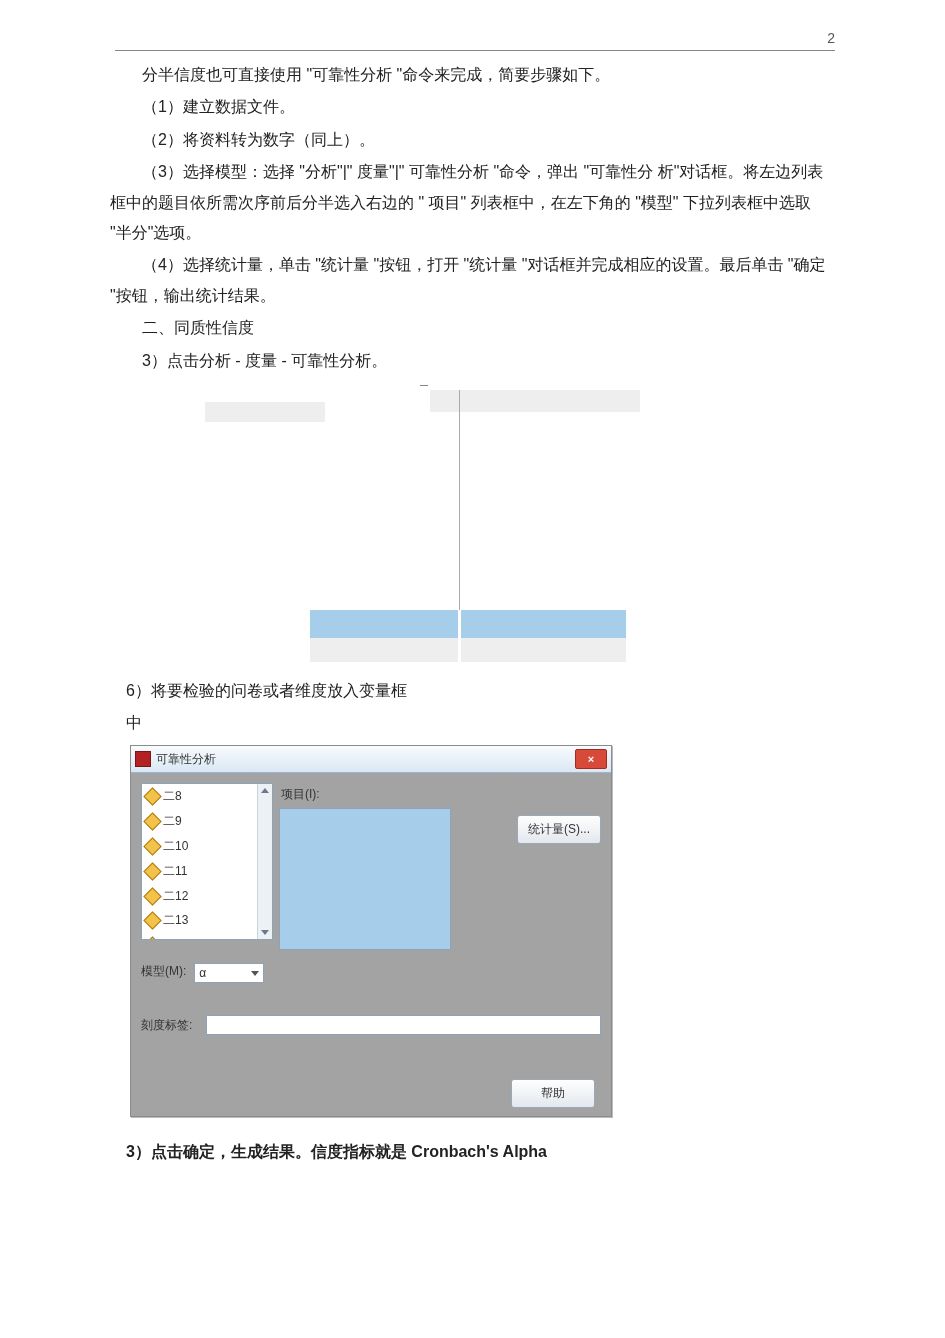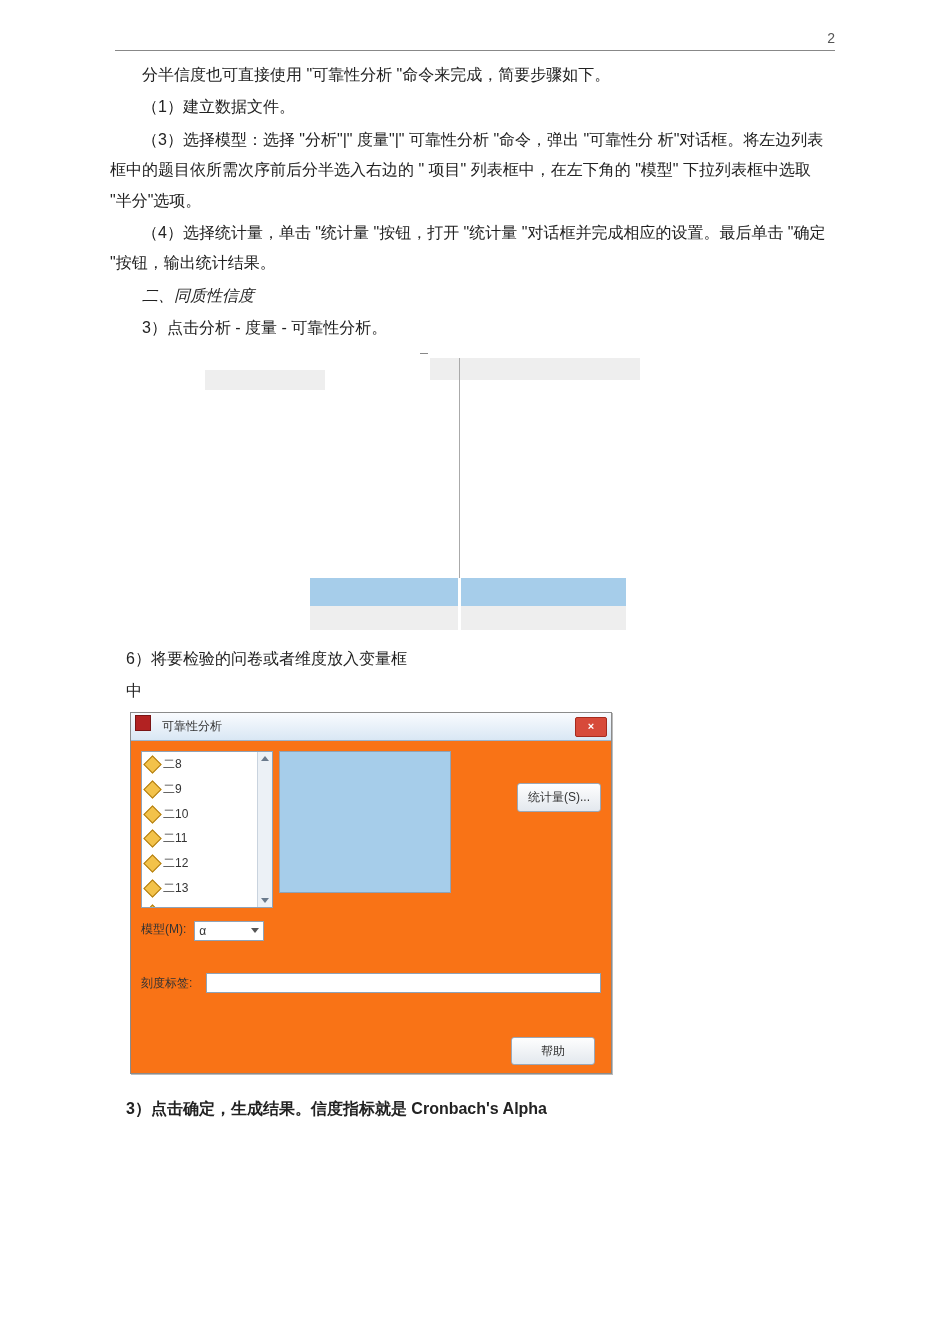--- a/index.html
+++ b/index.html
@@ -13,24 +13,24 @@
   .placeholder-fig .stub-a{position:absolute;left:-5px;top:20px;width:120px;height:20px;background:#eee;}
   .placeholder-fig .stub-b{position:absolute;left:220px;top:8px;width:210px;height:22px;background:#eee;}
   .placeholder-fig .vline{position:absolute;left:249px;top:8px;width:1px;height:265px;background:#aaa;}
   .placeholder-fig .hline{position:absolute;left:210px;top:3px;width:8px;height:1px;background:#888;}
   .placeholder-fig .blue-row{position:absolute;left:100px;bottom:24px;width:316px;height:28px;background:#a6cdea;}
   .placeholder-fig .gray-row{position:absolute;left:100px;bottom:0;width:316px;height:24px;background:#eee;}
   .placeholder-fig .gap{position:absolute;left:248px;bottom:0;width:3px;height:52px;background:#fff;}
   
   .dlg{width:480px;margin:6px 0 20px 20px;border:1px solid #8b8b8b;background:#f4f7fa;font-size:12px;color:#333;box-shadow:1px 1px 0 #bbb;}
   .dlg-title{display:flex;align-items:center;justify-content:space-between;padding:2px 4px;background:linear-gradient(#f9fbfe,#d9e7f4);border-bottom:1px solid #9cb4cc;}
-  .dlg-title-left{display:flex;gap:11px;}
+  .dlg-title-left{display:flex;align-items:center;gap:5px;}
   .dlg-title-left .appicon{width:14px;height:14px;background:#b22222;border:1px solid #7a1515;}
   .dlg-close{width:30px;height:18px;background:#d74a3a;color:#fff;display:flex;align-items:center;justify-content:center;font-weight:bold;border:1px solid #a52a1e;border-radius:2px;font-size:11px;}
-  .dlg-body{padding:10px 10px 8px 10px;background:#f97316;}
+  .dlg-body{padding:10px 10px 8px 10px;background:#a3a3a3;}
   .dlg-toprow{display:flex;align-items:flex-start;gap:6px;}
   .varlist{width:130px;height:155px;background:#fff;border:1px solid #8ea3b8;overflow:hidden;position:relative;}
   .varlist .item{display:flex;align-items:center;gap:4px;padding:1px 4px;font-size:12px;white-space:nowrap;}
   .ruler{width:11px;height:11px;background:#f3c24a;border:1px solid #b07d12;transform:rotate(45deg);}
   .items-col{flex:1;}
   .items-label{font-size:12px;color:#333;margin:0 0 2px 2px;}
   .items-box{width:170px;height:140px;background:#a6cdea;border:1px solid #8ea3b8;}
   .sidebtns{width:80px;display:flex;flex-direction:column;align-items:flex-end;}
   .winbtn{background:linear-gradient(#fefefe,#e3e8ee);border:1px solid #9aa8b8;border-radius:3px;padding:2px 8px;font-size:12px;color:#333;min-width:66px;text-align:center;margin-top:32px;}
   .model-row{display:flex;align-items:flex-end;gap:8px;margin:10px 0 6px 0;}
@@ -48,23 +48,24 @@
 </style>
 </head>
 <body>
 
 <div class="page">
   <div class="page-num">2</div>
 
   <div class="body-text">
     <p class="indent">分半信度也可直接使用 "可靠性分析 "命令来完成，简要步骤如下。</p>
     <p class="indent">（1）建立数据文件。</p>
+    <p class="indent">（2）将资料转为数字（同上）。</p>
     <p class="indent">（3）选择模型：选择 "分析"|" 度量"|" 可靠性分析 "命令，弹出 "可靠性分 析"对话框。将左边列表框中的题目依所需次序前后分半选入右边的    " 项目" 列表框中，在左下角的 "模型" 下拉列表框中选取 "半分"选项。</p>
     <p class="indent">（4）选择统计量，单击 "统计量 "按钮，打开 "统计量 "对话框并完成相应的设置。最后单击 "确定 "按钮，输出统计结果。</p>
-    <p class="indent" style="font-style:italic;">二、同质性信度</p>
+    <p class="indent" style="">二、同质性信度</p>
     <p class="indent2">3）点击分析 - 度量 - 可靠性分析。</p>
 
     <div class="placeholder-fig">
       <div class="stub-a"></div>
       <div class="stub-b"></div>
       <div class="hline"></div>
       <div class="vline"></div>
       <div class="blue-row"></div>
       <div class="gray-row"></div>
       <div class="gap"></div>
@@ -112,20 +113,21 @@
                 <span class="ruler"></span>
                 <span>二14</span>
               </div>
 
             <div class="scroll-thumb">
               <span class="up"></span>
               <span class="dn"></span>
             </div>
           </div>
           <div class="items-col">
+            <div class="items-label">项目(I):</div>
             <div class="items-box"></div>
           </div>
           <div class="sidebtns">
             <div class="winbtn">统计量(S)...</div>
           </div>
         </div>
 
         <div class="model-row">
           <label>模型(M):</label>
           <div class="model-select">

